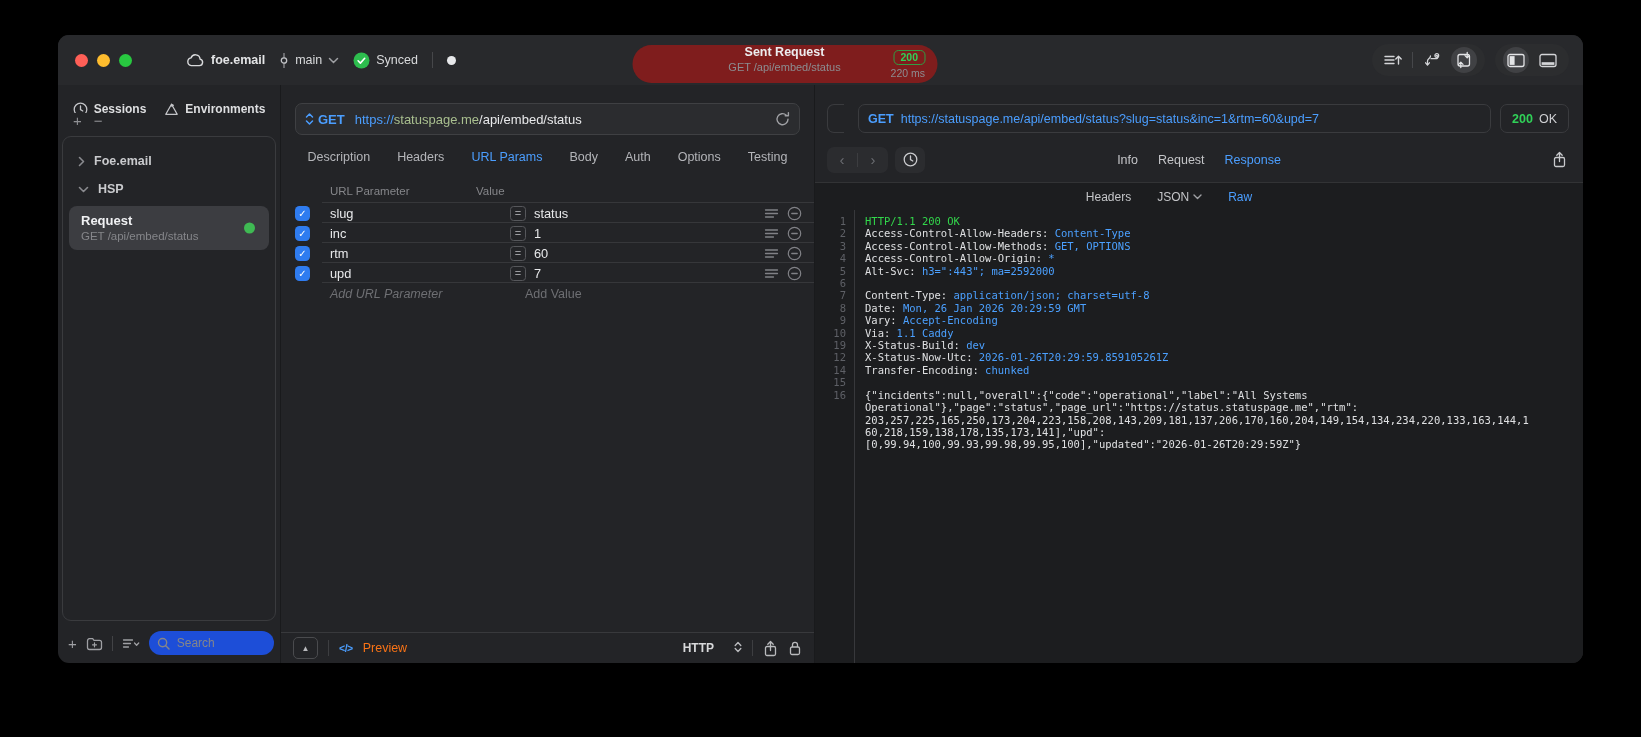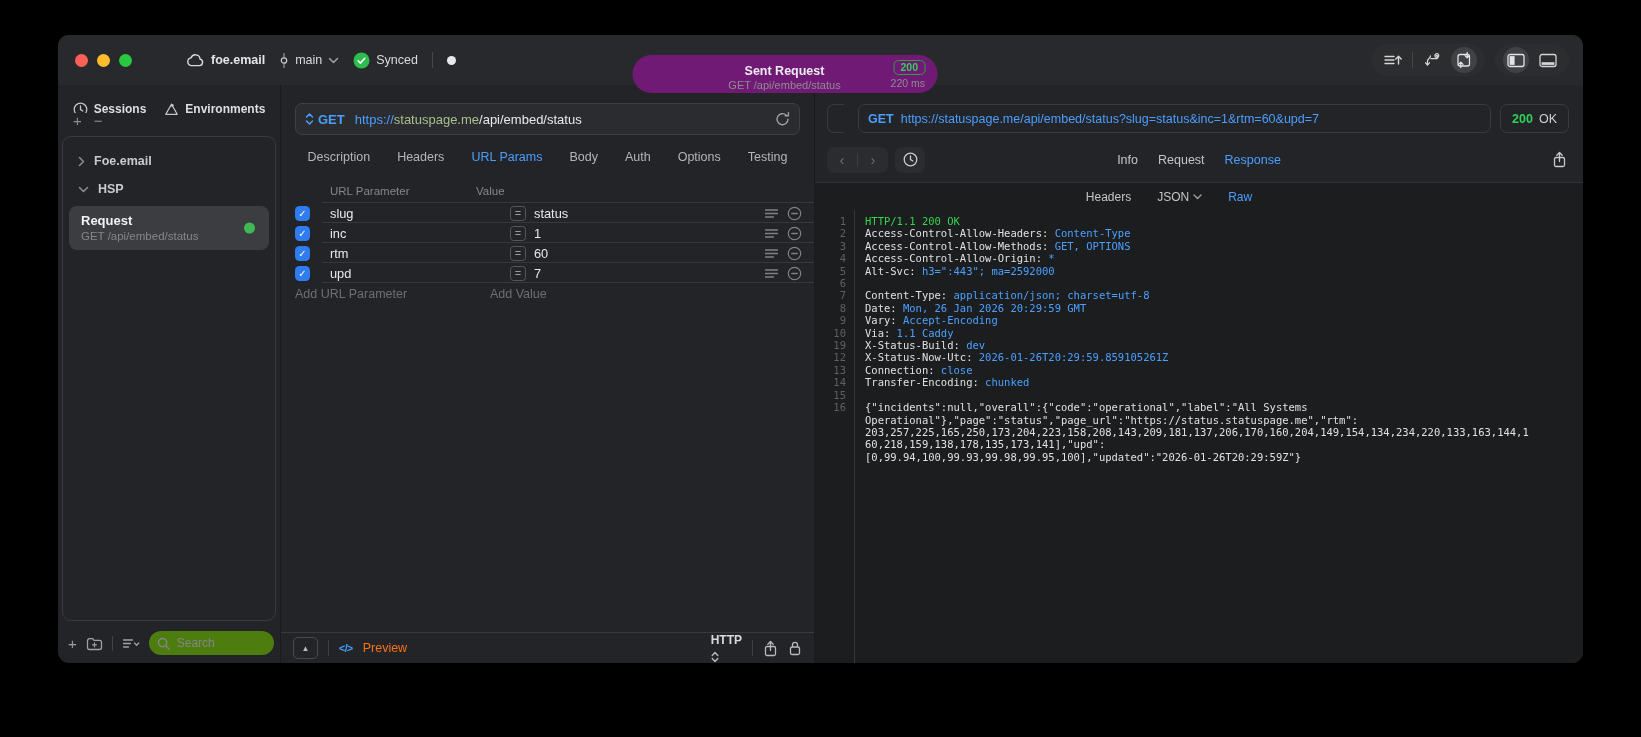--- a/index.html
+++ b/index.html
@@ -17,23 +17,23 @@
   .tl-group{display:flex;gap:9px;margin-left:17px;}
   .light{width:13px;height:13px;border-radius:50%;display:inline-block;}
   .light.red{background:#ff5f57;}.light.yellow{background:#febc2e;}.light.green{background:#28c840;}
   .tb-left{display:flex;align-items:center;margin-left:54px;gap:14px;color:#dcdde0;font-size:12.5px;}
   .tb-item{display:flex;align-items:center;gap:6px;}
   .tb-item .lbl{color:#e3e4e6;font-weight:600;}
   .tb-item .lbl.reg{font-weight:400;color:#d9dadc;}
   .tsep{width:1px;height:16px;background:#46474a;}
   .wdot{width:9px;height:9px;border-radius:50%;background:#e7e8ea;display:inline-block;}
   .center-pill{
-    position:absolute;left:calc(50% - 36px);top:20px;transform:translateX(-50%);
-    width:305px;height:38px;background:#701a75;border-radius:19px;
-    display:flex;align-items:flex-end;justify-content:center;
+    position:absolute;left:calc(50% - 36px);top:10px;transform:translateX(-50%);
+    width:305px;height:38px;background:#7f1d1d;border-radius:19px;
+    display:flex;align-items:flex-start;justify-content:center;
   }
   .cp-text{text-align:center;line-height:1.25;}
   .cp-title{color:#ececee;font-size:12.5px;font-weight:600;}
   .cp-sub{color:#8c8d91;font-size:11px;}
   .cp-status{position:absolute;right:12px;top:5px;display:flex;flex-direction:column;align-items:flex-end;gap:2px;}
   .badge200{border:1px solid #2f9e44;color:#30d158;font-size:10.5px;font-weight:700;border-radius:5px;padding:0 6px;line-height:13px;}
   .cp-ms{color:#8c8d91;font-size:10.5px;}
   .tb-right{position:absolute;right:14px;top:9px;display:flex;gap:10px;}
   .icon-pill{background:#2c2d2f;border-radius:16px;height:32px;display:flex;align-items:center;padding:0 8px;gap:6px;}
   .icon-btn{width:26px;height:26px;border-radius:50%;display:flex;align-items:center;justify-content:center;color:#d4d5d8;}
@@ -52,21 +52,21 @@
   .tree-row{display:flex;align-items:center;gap:9px;height:28px;padding-left:15px;color:#c9cacd;font-size:12.5px;font-weight:600;}
   .tree-row svg{color:#8a8b8f;flex:none;}
   .req-card{position:relative;margin:3px 6px;padding:7px 12px 8px 12px;background:#3c3d41;border-radius:8px;}
   .rc-title{color:#f0f1f3;font-size:13px;font-weight:600;}
   .rc-sub{color:#85868a;font-size:11.5px;margin-top:2px;}
   .rc-dot{position:absolute;right:14px;top:50%;transform:translateY(-50%);width:11px;height:11px;border-radius:50%;background:#3fba53;}
   .sb-bottom{height:32px;display:flex;align-items:center;gap:9px;padding:0 6px 4px 10px;}
   .sb-bottom .glyph{color:#9fa0a4;font-size:15px;line-height:15px;}
   .sb-bottom svg{color:#9fa0a4;flex:none;}
   .sb-bsep{width:1px;height:15px;background:#424346;}
-  .search-pill{flex:1;height:24px;background:#4d7c0f;border-radius:12px;display:flex;align-items:center;padding:0 8px;gap:5px;}
+  .search-pill{flex:1;height:24px;background:#1d4ed8;border-radius:12px;display:flex;align-items:center;padding:0 8px;gap:5px;}
   .search-pill input{background:transparent;border:none;outline:none;color:#dcdde0;font-size:12px;width:80px;font-family:"Liberation Sans",sans-serif;}
   .search-pill input::placeholder{color:#85868a;}
   
   .reqpane{width:533px;display:flex;flex-direction:column;}
   .urlbar{margin:18px 14px 0 14px;height:30px;background:#2b2c2f;border:1px solid #3f4043;border-radius:7px;display:flex;align-items:center;padding:0 9px;gap:4px;font-size:13px;}
   .method{color:#4b9eff;font-weight:700;margin-right:6px;}
   .u-scheme{color:#4b9eff;}
   .u-host{color:#a9bf8f;}
   .u-path{color:#e8e9eb;}
   .urlbar .refresh{margin-left:auto;color:#9fa0a4;}
@@ -77,29 +77,29 @@
   .pt-head .h1{padding-left:49px;width:188px;box-sizing:border-box;}
   .pt-head .h2{padding-left:7px;}
   .pt-head::after,.prow::after{content:'';position:absolute;left:41px;right:0;bottom:0;height:1px;background:#36373a;}
   .prow{display:flex;align-items:center;height:20px;position:relative;padding-left:14px;}
   .cbx{width:15px;height:15px;border-radius:4.5px;background:#2f7cf0;color:#fff;font-size:10px;display:flex;align-items:center;justify-content:center;flex:none;}
   .pname{margin-left:20px;width:180px;color:#e8e9eb;}
   .eqbox{width:16px;height:15px;border:1px solid #56575b;border-radius:3.5px;color:#9b9ca0;font-size:11px;display:flex;align-items:center;justify-content:center;flex:none;margin-right:8px;box-sizing:border-box;}
   .pval{color:#e8e9eb;}
   .prow-icons{margin-left:auto;display:flex;align-items:center;gap:8px;padding-right:12px;color:#808186;}
   .addrow{display:flex;height:22px;align-items:center;color:#6e6f73;font-size:12.5px;padding-left:14px;}
-  .addrow .an{width:188px;}
+  .addrow .an{margin-left:35px;width:188px;font-style:italic;}
   .addrow .av{padding-left:7px;}
   .req-footer{margin-top:auto;height:30px;border-top:1px solid #38393c;display:flex;align-items:center;padding:0 12px;gap:10px;}
   .disclose{width:23px;height:20px;border:1px solid #4a4b4e;border-radius:5px;color:#b9babd;font-size:8px;display:flex;align-items:center;justify-content:center;}
   .ft-sep{width:1px;height:16px;background:#3d3e41;}
   .code-glyph{color:#4b9eff;font-size:10.5px;font-weight:700;letter-spacing:-.5px;}
   .preview-lbl{color:#f97316;font-size:12.5px;}
   .ft-right{margin-left:auto;display:flex;align-items:center;gap:10px;}
-  .http-sel{display:flex;gap:4px;color:#d8d9db;font-size:12px;font-weight:600;flex-direction:column;}
+  .http-sel{display:flex;gap:20px;color:#d8d9db;font-size:12px;font-weight:600;}
   .ft-right svg{color:#b9babd;}
   
   .resppane{flex:1;display:flex;flex-direction:column;min-width:0;}
   .resp-urlrow{margin-top:19px;display:flex;align-items:center;padding:0 14px 0 12px;}
   .partial-box{width:17px;height:29px;border:1px solid #3a3b3e;border-right:none;border-radius:7px 0 0 7px;flex:none;margin-right:14px;box-sizing:border-box;}
   .resp-urlbox{flex:1;height:29px;border:1px solid #3a3b3e;border-radius:7px;display:flex;align-items:center;padding:0 9px;font-size:12.5px;box-sizing:border-box;white-space:nowrap;overflow:hidden;}
   .resp-urlbox .rm{color:#4b9eff;font-weight:700;margin-right:7px;}
   .resp-urlbox .ru{color:#4b9eff;}
   .status-box{height:29px;border:1px solid #3a3b3e;border-radius:7px;display:flex;align-items:center;padding:0 11px;gap:6px;margin-left:9px;font-size:12.5px;box-sizing:border-box;flex:none;}
   .status-box .sc{color:#30d158;font-weight:700;}
@@ -527,21 +527,20 @@
           <div class="cl"><span class="ln">3</span><span class="ct"><span class="tok-name">Access-Control-Allow-Methods: </span><span class="tok-val">GET, OPTIONS</span></span></div>
           <div class="cl"><span class="ln">4</span><span class="ct"><span class="tok-name">Access-Control-Allow-Origin: </span><span class="tok-val">*</span></span></div>
           <div class="cl"><span class="ln">5</span><span class="ct"><span class="tok-name">Alt-Svc: </span><span class="tok-val">h3=":443"; ma=2592000</span></span></div>
           <div class="cl"><span class="ln">6</span></div>
           <div class="cl"><span class="ln">7</span><span class="ct"><span class="tok-name">Content-Type: </span><span class="tok-val">application/json; charset=utf-8</span></span></div>
           <div class="cl"><span class="ln">8</span><span class="ct"><span class="tok-name">Date: </span><span class="tok-val">Mon, 26 Jan 2026 20:29:59 GMT</span></span></div>
           <div class="cl"><span class="ln">9</span><span class="ct"><span class="tok-name">Vary: </span><span class="tok-val">Accept-Encoding</span></span></div>
           <div class="cl"><span class="ln">10</span><span class="ct"><span class="tok-name">Via: </span><span class="tok-val">1.1 Caddy</span></span></div>
           <div class="cl"><span class="ln">19</span><span class="ct"><span class="tok-name">X-Status-Build: </span><span class="tok-val">dev</span></span></div>
           <div class="cl"><span class="ln">12</span><span class="ct"><span class="tok-name">X-Status-Now-Utc: </span><span class="tok-val">2026-01-26T20:29:59.859105261Z</span></span></div>
-          <div class="cl"><span class="ln">13</span><span class="ct"><span class="tok-name">Connection: </span><span class="tok-val">close</span></span></div>
           <div class="cl"><span class="ln">14</span><span class="ct"><span class="tok-name">Transfer-Encoding: </span><span class="tok-val">chunked</span></span></div>
 
           <div class="cl"><span class="ln">15</span><span class="ct"></span></div>
 
           <div class="cl"><span class="ln">16</span><span class="ct tok-plain">{"incidents":null,"overall":{"code":"operational","label":"All Systems</span></div>
           <div class="cl"><span class="ln"></span><span class="ct tok-plain">Operational"},"page":"status","page_url":"https://status.statuspage.me","rtm":</span></div>
           <div class="cl"><span class="ln"></span><span class="ct tok-plain">203,257,225,165,250,173,204,223,158,208,143,209,181,137,206,170,160,204,149,154,134,234,220,133,163,144,1</span></div>
           <div class="cl"><span class="ln"></span><span class="ct tok-plain">60,218,159,138,178,135,173,141],"upd":</span></div>
           <div class="cl"><span class="ln"></span><span class="ct tok-plain">[0,99.94,100,99.93,99.98,99.95,100],"updated":"2026-01-26T20:29:59Z"}</span></div>
         </div>

